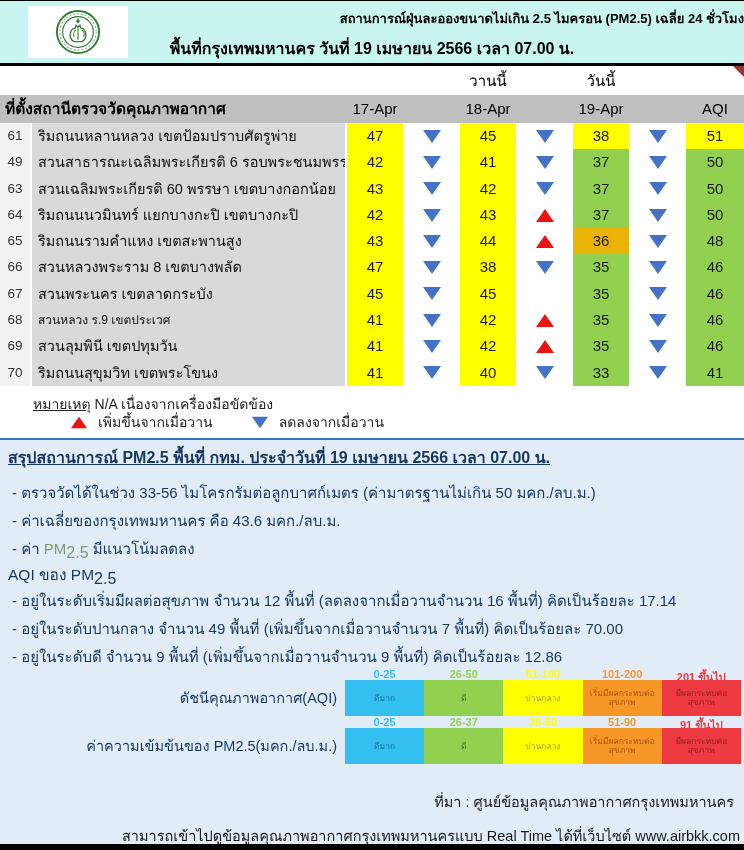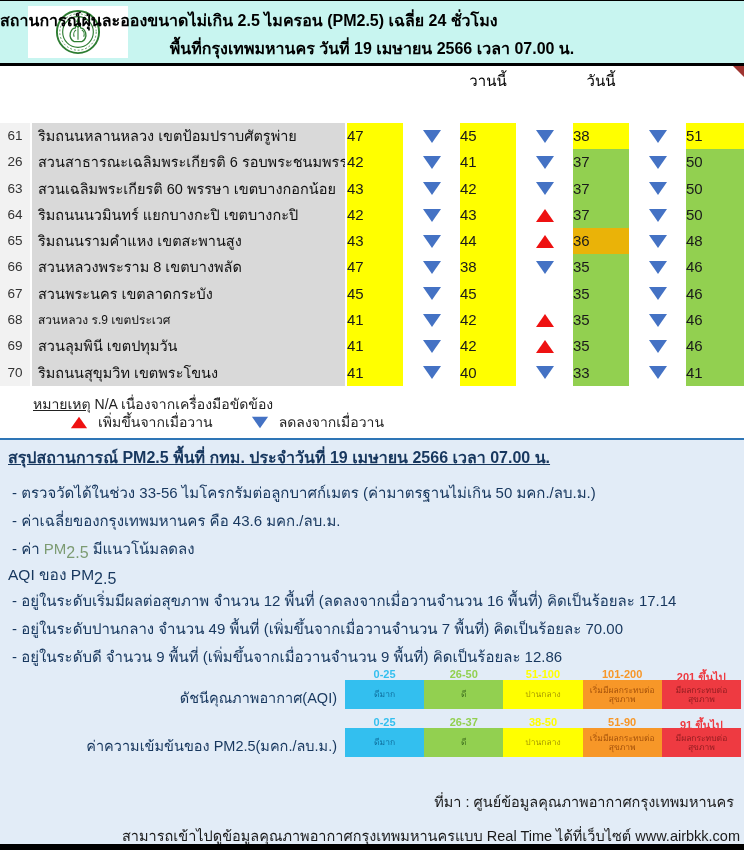--- a/index.html
+++ b/index.html
@@ -4,36 +4,36 @@
 <style>
   html,body{margin:0;padding:0;background:#888;}
   .page{
     position:relative;width:744px;height:850px;background:#ffffff;
     font-family:"Liberation Sans","DejaVu Sans",sans-serif;overflow:hidden;
     border-top:1px solid #000;box-sizing:border-box;
   }
   
   .top-header{position:absolute;left:0;top:0;width:744px;height:62px;background:#c8f5f0;border-bottom:3px solid #000;box-sizing:content-box;}
   .logo-box{position:absolute;left:28px;top:5px;width:100px;height:52px;background:#fff;display:flex;align-items:center;justify-content:center;}
-  .title1{position:absolute;left:0;top:7px;width:100%;text-align:left;font-size:16px;font-weight:700;color:#000;}
+  .title1{position:absolute;left:0;top:7px;width:100%;text-align:right;font-size:13px;font-weight:700;color:#000;}
   .title2{position:absolute;left:0;top:35px;width:100%;text-align:center;font-size:16px;font-weight:700;color:#000;}
   .corner-flag{position:absolute;top:65px;right:0;width:0;height:0;border-top:11px solid #9e3430;border-left:11px solid transparent;}
   
   .tgrid{display:grid;grid-template-columns:30px 2px 313px 2px 56px 57px 56px 57px 56px 57px 58px;}
   .subhead{position:absolute;left:0;top:66px;width:744px;height:28px;line-height:28px;font-size:15px;color:#000;}
   .subhead .dlabel{text-align:center;}
   .thead{position:absolute;left:0;top:94px;width:744px;height:28px;background:#bfbfbf;line-height:28px;font-size:15px;color:#000;}
   .thead .station-h{grid-column:1 / span 4;padding-left:5px;font-size:15.5px;font-weight:600;}
   .thead .dh{text-align:center;}
   .tbody{position:absolute;left:0;top:122px;width:668px;}
   .trow{height:26.3px;line-height:26.3px;}
   .trow .num{background:#f2f2f2;text-align:center;font-size:13.5px;color:#333;}
   .trow .station{background:#d9d9d9;padding-left:6px;font-size:14.5px;color:#111;white-space:nowrap;overflow:hidden;}
   .trow .station.small{font-size:12px;}
-  .trow .val{text-align:left;font-size:15px;color:#1a1a1a;}
+  .trow .val{text-align:center;font-size:15px;color:#1a1a1a;}
   .trow .acell{display:flex;align-items:center;justify-content:center;background:#fff;}
   .tri{width:0;height:0;display:inline-block;}
   .tri.down{border-left:9px solid transparent;border-right:9px solid transparent;border-top:13px solid var(--arrow-down,#4472c4);}
   .tri.up{border-left:9px solid transparent;border-right:9px solid transparent;border-bottom:13px solid var(--arrow-up,#ee1111);}
   
   .note-line{position:absolute;left:33px;top:392px;font-size:14px;color:#222;}
   .note-line .u{text-decoration:underline;}
   .trend-legend{position:absolute;left:70px;top:410px;display:flex;align-items:center;gap:10px;font-size:14px;color:#222;}
   .trend-legend .tri{transform:scale(.9);}
   .trend-legend .lbl{margin-right:28px;}
@@ -41,21 +41,21 @@
   .panel{position:absolute;left:0;top:437px;width:744px;height:413px;background:#e2ecf7;border-top:2px solid #2e75b6;box-sizing:border-box;color:#17375e;}
   .panel .heading{position:absolute;left:8px;top:5px;font-size:16px;font-weight:700;text-decoration:underline;}
   .panel .bullet{position:absolute;left:12px;font-size:15px;}
   .pm-green{color:#7c9b72;}
   .panel .aqi-head{position:absolute;left:8px;top:122px;font-size:15.5px;}
   sub{font-size:16px;}
   
   .bar-label{position:absolute;left:0;width:337px;text-align:right;font-size:14.5px;color:#17375e;}
   .bar-ranges{position:absolute;left:345px;width:396px;height:12px;display:flex;font-size:11px;font-weight:700;}
   .bar-ranges span{width:79.2px;text-align:center;}
-  .bar-seg{position:absolute;left:345px;width:396px;height:29px;display:flex;justify-content:space-between;}
+  .bar-seg{position:absolute;left:345px;width:396px;height:36px;display:flex;}
   .bar-seg div{width:79.2px;display:flex;align-items:center;justify-content:center;text-align:center;font-size:8.5px;line-height:9px;padding:0 4px;box-sizing:border-box;}
   
   .src-line{position:absolute;right:10px;top:350px;font-size:14.5px;color:#1a1a1a;}
   .web-line{position:absolute;right:4px;top:384px;font-size:14.5px;color:#1a1a1a;}
   .black-bar{position:absolute;left:0;top:404px;width:744px;height:9px;background:#000;}
 </style>
 </head>
 <body>
 
 <div class="page">
@@ -83,20 +83,30 @@
       <div></div>
     <div></div>
       <div></div>
     <div class="dlabel">วานนี้</div>
     <div></div>
     <div class="dlabel">วันนี้</div>
     <div></div>
       <div></div>
   </div>
 
+  <div class="thead tgrid">
+    <div class="station-h">ที่ตั้งสถานีตรวจวัดคุณภาพอากาศ</div>
+    <div class="dh">17-Apr</div>
+    <div></div>
+    <div class="dh">18-Apr</div>
+    <div></div>
+    <div class="dh">19-Apr</div>
+    <div></div>
+    <div class="dh">AQI</div>
+  </div>
 
   <div class="tbody">
       <div class="trow tgrid">
         <div class="num">61</div>
         <div class=""></div>
         <div class="station">ริมถนนหลานหลวง เขตป้อมปราบศัตรูพ่าย</div>
         <div class=""></div>
         <div class="val" style="background: rgb(255, 255, 0);">47</div>
         <div class="acell">
           <span class="tri down"></span>
@@ -105,21 +115,21 @@
         <div class="acell">
           <span class="tri down"></span>
         </div>
         <div class="val" style="background: rgb(255, 255, 0);">38</div>
         <div class="acell">
           <span class="tri down"></span>
         </div>
         <div class="val" style="background: rgb(255, 255, 0);">51</div>
       </div>
       <div class="trow tgrid">
-        <div class="num">26</div>
+        <div class="num">49</div>
         <div class=""></div>
         <div class="station">สวนสาธารณะเฉลิมพระเกียรติ 6 รอบพระชนมพรรษา</div>
         <div class=""></div>
         <div class="val" style="background: rgb(255, 255, 0);">42</div>
         <div class="acell">
           <span class="tri down"></span>
         </div>
         <div class="val" style="background: rgb(255, 255, 0);">41</div>
         <div class="acell">
           <span class="tri down"></span>

